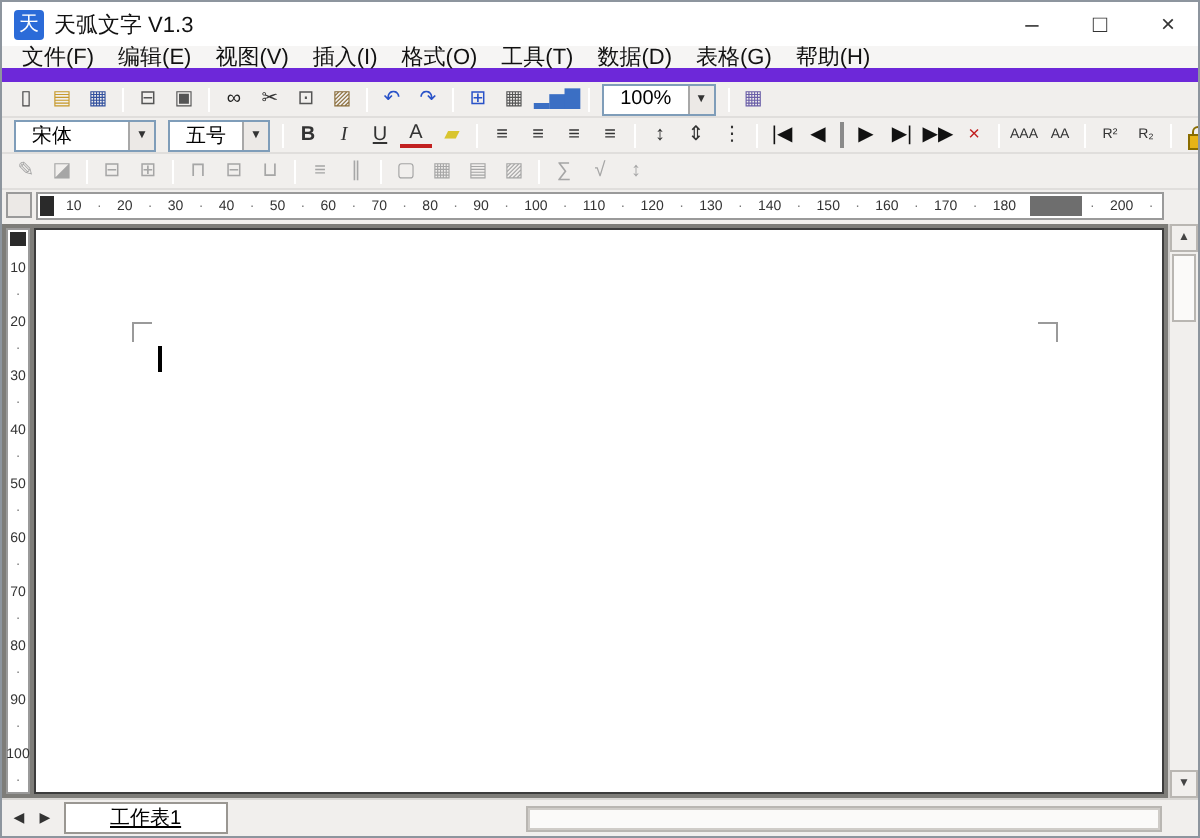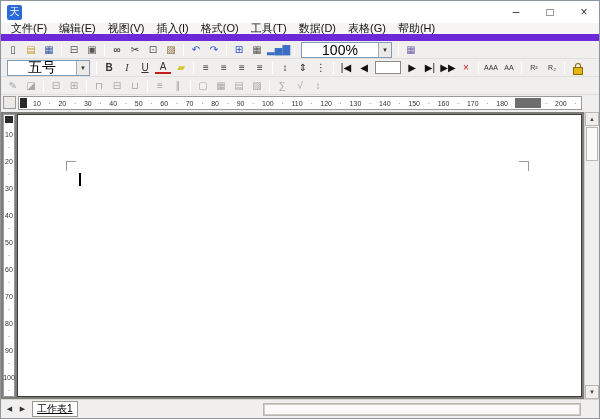--- a/index.html
+++ b/index.html
@@ -29,21 +29,21 @@
   .italic{font-style:italic;font-family:"Liberation Serif",serif}
   .underline{text-decoration:underline}
   .tiny{font-size:7px}
   .fontcolor-ico{border-bottom:2px solid #c22020;height:13px}
   .lock-ico{position:relative;width:16px}
   .lock-ico::after{content:"";position:absolute;left:4px;top:7px;width:8px;height:6px;background:#e7b416;border:1px solid #8a6d00}
   .lock-ico::before{content:"";position:absolute;left:6px;top:3px;width:4px;height:5px;border:1px solid #8a6d00;border-bottom:none;border-radius:3px 3px 0 0}
 
   
   .combo{display:inline-flex;align-items:stretch;height:16px;background:#fff;border:1px solid #7f9db9;margin:0 3px}
-  .combo-text{padding:0 20px;font-size:14px;display:flex;align-items:center;white-space:nowrap}
+  .combo-text{padding:0 8px;font-size:10px;display:flex;align-items:center;white-space:nowrap}
   .font-combo .combo-text{min-width:56px}
   .size-combo .combo-text{min-width:28px}
   .zoom-combo .combo-text{min-width:32px}
   .combo-arrow{width:13px;background:#ece9e6;border-left:1px solid #a8a8a8;display:flex;align-items:center;justify-content:center;font-size:6px;color:#333}
   .record-box{display:inline-block;width:26px;height:13px;background:#fff;border:1px solid #8a8a8a;margin:0 2px;font-size:9px}
 
   
   .corner-box{position:absolute;left:2px;top:95px;width:13px;height:13px;background:#ece9e6;border:1px solid #9a9a9a}
   .hruler{position:absolute;left:17px;right:17px;top:95px;height:14px;background:#fff;border:1px solid #9a9a9a;display:flex;align-items:center;justify-content:space-between;padding:0 4px;font-size:7px;color:#333}
   .rnum{line-height:1}
@@ -60,32 +60,33 @@
   .mark-right{position:absolute;right:52px;top:46px;width:10px;height:10px;border-right:1px solid #9a9a9a;border-top:1px solid #9a9a9a}
   .caret{position:absolute;left:61px;top:58px;width:2px;height:13px;background:#000}
   .vscroll{position:absolute;right:0;top:0;bottom:0;width:15px;background:#f1efed;border-left:1px solid #cfcdca;display:flex;flex-direction:column}
   .scroll-btn{height:14px;display:flex;align-items:center;justify-content:center;font-size:6px;color:#444;background:#f1efed;border:1px solid #b9b6b2}
   .vthumb{height:34px;margin:1px;background:#fbfaf9;border:1px solid #b9b6b2}
   .vtrack{flex:1}
 
   
   .bottombar{position:absolute;left:0;right:0;bottom:0;height:19px;background:#f1efed;border-top:1px solid #d8d6d3;display:flex;align-items:center;padding:1px 2px}
   .sheet-nav{width:13px;height:14px;display:flex;align-items:center;justify-content:center;font-size:7px;color:#333;cursor:default}
-  .sheet-tab{height:16px;display:flex;align-items:center;padding:0 4px;background:#fff;border:1px solid #9a9792;font-size:10px;margin-left:3px;text-decoration:underline;white-space:nowrap}
+  .sheet-tab{height:16px;display:flex;align-items:center;padding:0 22px;background:#fff;border:1px solid #9a9792;font-size:10px;margin-left:3px;text-decoration:underline;white-space:nowrap}
   .hscroll{position:absolute;left:262px;right:18px;top:3px;height:13px;background:#e7e5e2;border:1px solid #b9b6b2}
   .hthumb{position:absolute;left:0;top:0;bottom:0;right:0;background:#fbfaf9;border:1px solid #cfccc8}
   .corner-fill{position:absolute;right:0;top:0;width:16px;height:17px;background:#f1efed}
 </style>
 </head>
 <body>
 
 <div id="app">
 
   <div class="titlebar">
     <div class="app-icon">天</div>
+    <div class="title-text">天弧文字 V1.3</div>
     <div class="win-controls">
       <div class="win-btn">–</div>
       <div class="win-btn">□</div>
       <div class="win-btn">×</div>
     </div>
   </div>
 
   <div class="menubar">
       <span class="menu-item">文件(F)</span>
       <span class="menu-item">编辑(E)</span>
@@ -124,20 +125,24 @@
       <span class="combo-text">100%</span>
       <span class="combo-arrow">▼</span>
     </span>
     <span class="icon-strip">
         <span class="sep"></span>
         <span class="tbtn" style="color: rgb(107, 95, 168);">▦</span>
       </span>
   </div>
 
   <div class="toolbar" id="tb2">
+    <span class="combo font-combo">
+      <span class="combo-text">宋体</span>
+      <span class="combo-arrow">▼</span>
+    </span>
     <span class="combo size-combo">
       <span class="combo-text">五号</span>
       <span class="combo-arrow">▼</span>
     </span>
     <span class="icon-strip">
         <span class="sep"></span>
         <span class="tbtn bold">B</span>
         <span class="tbtn italic">I</span>
         <span class="tbtn underline">U</span>
         <span class="tbtn fontcolor-ico">A</span>

